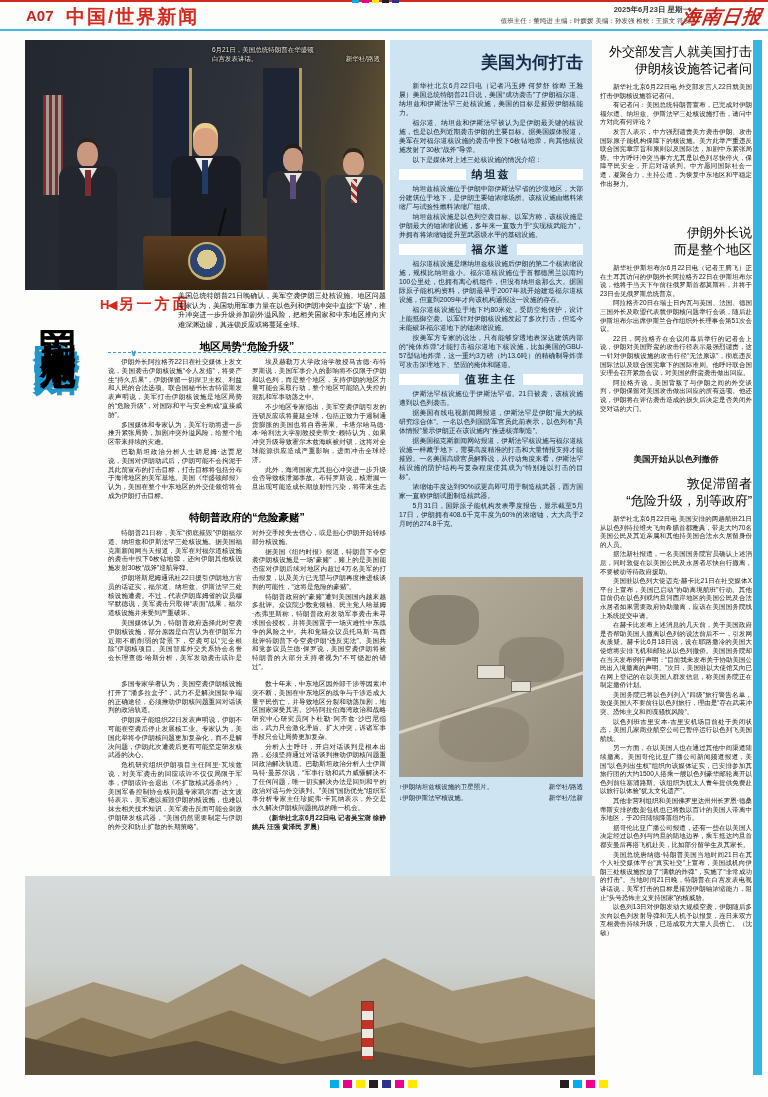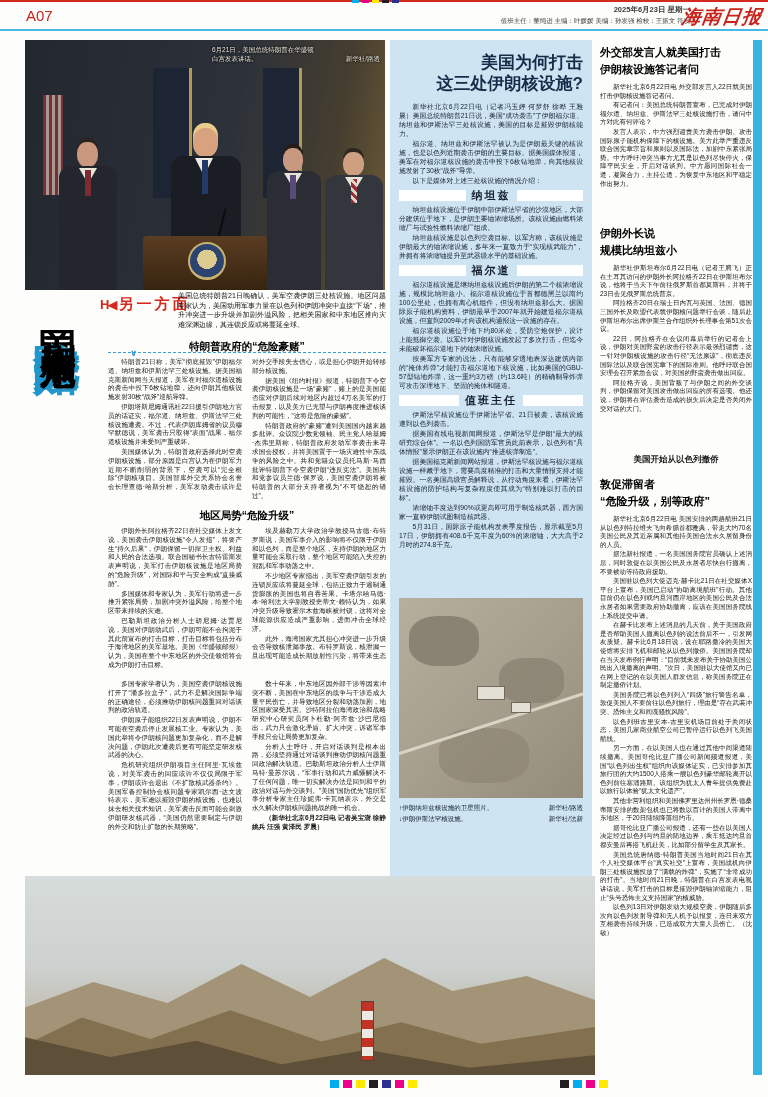--- a/index.html
+++ b/index.html
@@ -3,21 +3,21 @@
 <meta charset="utf-8">
 <style>
   html,body{margin:0;padding:0;background:#e8e8e4;}
   .page{position:relative;width:768px;height:1097px;background:#fdfdfb;margin:0 auto;overflow:hidden;
         font-family:"Liberation Sans","DejaVu Sans",sans-serif;color:#1a1a1a;}
   
   .top-red{position:absolute;left:0;top:0;width:768px;height:2px;background:#d5281e;}
   .top-marks{position:absolute;left:352px;top:0;height:3px;display:flex;gap:3px;}
   .top-marks i{width:7px;height:3px;display:block;}
   .mast{position:absolute;left:0;top:3px;width:768px;height:25px;}
-  .page-no{position:absolute;left:26px;top:4px;font-size:15px;font-weight:normal;color:#c8241c;}
+  .page-no{position:absolute;left:26px;top:4px;font-size:15px;font-weight:bold;color:#c8241c;}
   .sec-title{position:absolute;left:66px;top:1px;font-size:19px;font-weight:900;color:#d5281e;letter-spacing:2px;}
   .mast-right{position:absolute;right:78px;top:2px;text-align:right;color:#3a3a3a;}
   .mast-date{font-size:7.5px;font-weight:bold;}
   .mast-staff{font-size:6.5px;margin-top:2px;}
   .paper-logo{position:absolute;right:6px;top:1px;font-family:"Liberation Serif","DejaVu Serif",serif;
               font-size:19px;font-weight:900;font-style:italic;color:#c8241c;transform:skewX(-8deg);letter-spacing:1px;}
   .cyan-rule{position:absolute;left:0;top:29px;width:768px;height:2px;background:#45b8e3;}
   
   .photo-top{position:absolute;left:25px;top:40px;width:360px;height:250px;overflow:hidden;
              background:linear-gradient(100deg,#23272e 0%,#2c313a 55%,#463e2f 82%,#6e5c38 100%);}
@@ -80,21 +80,21 @@
   .c-label .lt{font-size:11px;font-weight:900;color:#14202e;letter-spacing:2px;}
   .c-img{position:relative;width:184px;height:200px;margin:4px 0 4px;overflow:hidden;
          background:linear-gradient(135deg,#b7af9e 0%,#a79f8e 50%,#948c7a 100%);}
   .c-img .patch{position:absolute;background:#8a8272;border-radius:40%;}
   .c-img .road{position:absolute;left:-10px;top:120px;width:230px;height:3px;background:#d9d3c4;transform:rotate(-18deg);}
   .c-img .fac{position:absolute;background:#e4e0d5;border:1px solid #6f6a5d;}
   .c-caps{font-size:6.5px;line-height:11px;color:#14202e;}
   .c-cap{display:flex;justify-content:space-between;}
   
   .rcol{position:absolute;left:600px;top:44px;width:152px;}
-  .r-title{font-size:11px;line-height:16.5px;font-weight:700;color:#000;}
+  .r-title{font-size:13px;line-height:16.5px;font-weight:400;color:#000;text-align:right;}
   .r-body{font-size:6.5px;line-height:8.6px;text-align:justify;color:#161616;overflow:hidden;}
   .r-body p{margin:0 0 1px;text-indent:2em;}
   .a1-b{height:130px;margin-top:6px;}
   .a2{margin-top:12px;} .a2-b{height:176px;margin-top:6px;}
   .a3{margin-top:14px;} .a3-k{font-size:8.5px;font-weight:bold;margin-bottom:10px;text-align:center;}
   .a3-b{height:540px;margin-top:6px;}
   .blue-bar{position:absolute;left:753px;top:40px;width:9px;height:1035px;background:#35b6e2;}
   
   .marks{position:absolute;top:1080px;display:flex;gap:4px;}
   .marks i{width:9px;height:8px;display:block;}
@@ -109,20 +109,21 @@
   <div class="top-red"></div>
   <div class="top-marks">
     <i class="c-c"></i>
       <i class="c-m"></i>
       <i class="c-y"></i>
       <i class="c-k"></i>
       <i class="c-b"></i>
   </div>
   <div class="mast">
     <span class="page-no">A07</span>
+    <span class="sec-title">中国/世界新闻</span>
     <div class="mast-right">
       <div class="mast-date">2025年6月23日 星期一</div>
       <div class="mast-staff">值班主任：董纯进 主编：叶媛媛 美编：孙发强 检校：王振文 符发</div>
     </div>
     <span class="paper-logo">海南日报</span>
   </div>
   <div class="cyan-rule"></div>
 
   <div class="photo-top">
     <div class="pt-flagL"></div>
@@ -175,60 +176,59 @@
   <div class="dash-line"></div>
   <div class="dash-v">∨</div>
 
   <div class="vhead">
     <span class="vh1">美国</span>
       <span class="vh2">危险豪赌</span>
       <span class="vh3">加剧中东危局</span>
   </div>
 
   <div class="lart">
-    <div class="sectN">
-      <h3>特朗普政府的“危险豪赌”</h3>
-      <div class="cols h148">
-          <p>特朗普21日称，美军“彻底摧毁”伊朗福尔道、纳坦兹和伊斯法罕三处核设施。据美国福克斯新闻网当天报道，美军在对福尔道核设施的袭击中投下6枚钻地弹，还向伊朗其他核设施发射30枚“战斧”巡航导弹。</p>
-          <p>伊朗塔斯尼姆通讯社22日援引伊朗地方官员的话证实，福尔道、纳坦兹、伊斯法罕三处核设施遭袭。不过，代表伊朗库姆省的议员穆罕默德说，美军袭击只取得“表面”战果，福尔道核设施并未受到严重破坏。</p>
-          <p>美国媒体认为，特朗普政府选择此时空袭伊朗核设施，部分原因是白宫认为在伊朗军力近期不断削弱的背景下，空袭可以“完全根除”伊朗核项目。美国智库外交关系协会名誉会长理查德·哈斯分析，美军发动袭击或许是对外交手段失去信心，或是担心伊朗开始转移部分核设施。</p>
-          <p>据美国《纽约时报》报道，特朗普下令空袭伊朗核设施是一场“豪赌”，赌上的是美国能否应对伊朗后续对地区内超过4万名美军的打击报复，以及美方已无望与伊朗再度推进核谈判的可能性，“这将是危险的豪赌”。</p>
-          <p>特朗普政府的“豪赌”遭到美国国内越来越多批评。众议院少数党领袖、民主党人哈基姆·杰弗里斯称，特朗普政府发动军事袭击未寻求国会授权，并将美国置于一场灾难性中东战争的风险之中。共和党籍众议员托马斯·马西批评特朗普下令空袭伊朗“违反宪法”。美国共和党参议员兰德·保罗说，美国空袭伊朗将被特朗普的大部分支持者视为“不可饶恕的错过”。</p>
-        </div>
-    </div>
     <div class="sectN">
       <h3>地区局势“危险升级”</h3>
       <div class="cols h150">
           <p>伊朗外长阿拉格齐22日在社交媒体上发文说，美国袭击伊朗核设施“令人发指”，将要产生“持久后果”，伊朗保留一切捍卫主权、利益和人民的合法选项。联合国秘书长古特雷斯发表声明说，美军打击伊朗核设施是地区局势的“危险升级”，对国际和平与安全构成“直接威胁”。</p>
           <p>多国媒体和专家认为，美军行动将进一步推升紧张局势，加剧冲突外溢风险，给整个地区带来持续的灾难。</p>
           <p>巴勒斯坦政治分析人士胡尼姆·达贾尼说，美国对伊朗动武后，伊朗可能不会拘泥于其此前宣布的打击目标，打击目标将包括分布于海湾地区的美军基地。美国《华盛顿邮报》认为，美国在整个中东地区的外交使领馆将会成为伊朗打击目标。</p>
           <p>埃及赫勒万大学政治学教授马古德·布特罗斯说，美国军事介入的影响将不仅限于伊朗和以色列，而是整个地区，支持伊朗的地区力量可能会采取行动，整个地区可能陷入失控的混乱和军事动荡之中。</p>
           <p>不少地区专家指出，美军空袭伊朗引发的连锁反应或将蔓延全球，包括正致力于遏制通货膨胀的美国也将自吞苦果。卡塔尔哈马德·本·哈利法大学副教授史蒂文·赖特认为，如果冲突升级导致霍尔木兹海峡被封锁，这将对全球能源供应造成严重影响，进而冲击全球经济。</p>
           <p>此外，海湾国家尤其担心冲突进一步升级会否导致核泄漏事故。布特罗斯说，核泄漏一旦出现可能造成长期放射性污染，将带来生态环境、公共卫生和人道主义灾难，危害可能持续数十年。</p>
         </div>
     </div>
     <div class="sectN">
+      <h3>特朗普政府的“危险豪赌”</h3>
+      <div class="cols h148">
+          <p>特朗普21日称，美军“彻底摧毁”伊朗福尔道、纳坦兹和伊斯法罕三处核设施。据美国福克斯新闻网当天报道，美军在对福尔道核设施的袭击中投下6枚钻地弹，还向伊朗其他核设施发射30枚“战斧”巡航导弹。</p>
+          <p>伊朗塔斯尼姆通讯社22日援引伊朗地方官员的话证实，福尔道、纳坦兹、伊斯法罕三处核设施遭袭。不过，代表伊朗库姆省的议员穆罕默德说，美军袭击只取得“表面”战果，福尔道核设施并未受到严重破坏。</p>
+          <p>美国媒体认为，特朗普政府选择此时空袭伊朗核设施，部分原因是白宫认为在伊朗军力近期不断削弱的背景下，空袭可以“完全根除”伊朗核项目。美国智库外交关系协会名誉会长理查德·哈斯分析，美军发动袭击或许是对外交手段失去信心，或是担心伊朗开始转移部分核设施。</p>
+          <p>据美国《纽约时报》报道，特朗普下令空袭伊朗核设施是一场“豪赌”，赌上的是美国能否应对伊朗后续对地区内超过4万名美军的打击报复，以及美方已无望与伊朗再度推进核谈判的可能性，“这将是危险的豪赌”。</p>
+          <p>特朗普政府的“豪赌”遭到美国国内越来越多批评。众议院少数党领袖、民主党人哈基姆·杰弗里斯称，特朗普政府发动军事袭击未寻求国会授权，并将美国置于一场灾难性中东战争的风险之中。共和党籍众议员托马斯·马西批评特朗普下令空袭伊朗“违反宪法”。美国共和党参议员兰德·保罗说，美国空袭伊朗将被特朗普的大部分支持者视为“不可饶恕的错过”。</p>
+        </div>
+    </div>
+    <div class="sectN">
       <div class="cols h152">
         <div style="display:contents"><p>多国专家学者认为，美国空袭伊朗核设施打开了“潘多拉盒子”，武力不是解决国际争端的正确途径，必须推动伊朗核问题重回对话谈判的政治轨道。</p><p>伊朗原子能组织22日发表声明说，伊朗不可能在空袭后停止发展核工业。专家认为，美国此举将令伊朗核问题更加复杂化，而不是解决问题，伊朗此次遭袭后更有可能坚定研发核武器的决心。</p><p>危机研究组织伊朗项目主任阿里·瓦埃兹说，对美军袭击的回应或许不仅仅局限于军事，伊朗或许会退出《不扩散核武器条约》。美国军备控制协会核问题专家凯尔西·达文波特表示，美军难以摧毁伊朗的核设施，也难以抹去相关技术知识，美军袭击反而可能会刺激伊朗研发核武器，“美国仍然需要制定与伊朗的外交和防止扩散的长期策略”。</p><p>数十年来，中东地区因外部干涉等因素冲突不断，美国在中东地区的战争与干涉造成大量平民伤亡，并导致地区分裂和动荡加剧，地区国家深受其害。沙特阿拉伯海湾政治和战略研究中心研究员阿卜杜勒·阿齐兹·沙巴尼指出，武力只会激化矛盾、扩大冲突，诉诸军事手段只会让局势更加复杂。</p><p>分析人士呼吁，开启对话谈判是根本出路，必须坚持通过对话谈判推动伊朗核问题重回政治解决轨道。巴勒斯坦政治分析人士伊斯马特·曼苏尔说，“军事行动和武力威慑解决不了任何问题，唯一切实解决办法是回到和平的政治对话与外交谈判。”美国“国防优先”组织军事分析专家主任珍妮弗·卡瓦纳表示，外交是永久解决伊朗核问题挑战的唯一机会。</p></div>
         <p class="byline">（新华社北京6月22日电 记者吴宝澍 徐静 姚兵 汪强 黄泽民 罗晨）</p>
       </div>
     </div>
   </div>
 
   <div class="photo-bottom">
     <div class="mt mt1"></div>
     <div class="mt mt2"></div>
     <div class="mt mt3"></div>
     <div class="chimney"></div>
   </div>
 
   <div class="cbox">
     <div class="c-head">
       <div>美国为何打击</div>
-      <div>这三处伊朗核设施?</div>
     </div>
     <div class="c-text">
       <div style="display:contents"><p>新华社北京6月22日电（记者冯玉婷 何梦舒 徐晔 王雅晨）美国总统特朗普21日说，美国“成功袭击”了伊朗福尔道、纳坦兹和伊斯法罕三处核设施，美国的目标是摧毁伊朗核能力。</p><p>福尔道、纳坦兹和伊斯法罕被认为是伊朗最关键的核设施，也是以色列近期袭击伊朗的主要目标。据美国媒体报道，美军在对福尔道核设施的袭击中投下6枚钻地弹，向其他核设施发射了30枚“战斧”导弹。</p><p>以下是媒体对上述三处核设施的情况介绍：</p></div>
       <div class="c-label">
         <span class="bar"></span>
           <span class="lt">纳坦兹</span>
           <span class="bar"></span>
       </div>
       <div style="display:contents"><p>纳坦兹核设施位于伊朗中部伊斯法罕省的沙漠地区，大部分建筑位于地下，是伊朗主要铀浓缩场所。该核设施由燃料浓缩厂与试验性燃料浓缩厂组成。</p><p>纳坦兹核设施是以色列空袭目标。以军方称，该核设施是伊朗最大的铀浓缩设施，多年来一直致力于“实现核武能力”，并拥有将浓缩铀提升至武器级水平的基础设施。</p></div>
       <div class="c-label">
@@ -272,21 +272,21 @@
       </div>
       <div class="r-body a1-b">
           <p>新华社北京6月22日电 外交部发言人22日就美国打击伊朗核设施答记者问。</p>
           <p>有记者问：美国总统特朗普宣布，已完成对伊朗福尔道、纳坦兹、伊斯法罕三处核设施打击，请问中方对此有何评论？</p>
           <p>发言人表示，中方强烈谴责美方袭击伊朗、攻击国际原子能机构保障下的核设施。美方此举严重违反联合国宪章宗旨和原则以及国际法，加剧中东紧张局势。中方呼吁冲突当事方尤其是以色列尽快停火，保障平民安全，开启对话谈判。中方愿同国际社会一道，凝聚合力，主持公道，为恢复中东地区和平稳定作出努力。</p>
         </div>
     </div>
     <div class="a2">
       <div class="r-title">
         <div>伊朗外长说</div>
-        <div>规模比纳坦兹小</div>
+        <div>而是整个地区</div>
       </div>
       <div class="r-body a2-b">
           <p>新华社伊斯坦布尔6月22日电（记者王腾飞）正在土耳其访问的伊朗外长阿拉格齐22日在伊斯坦布尔说，他将于当天下午前往俄罗斯首都莫斯科，并将于23日会见俄罗斯总统普京。</p>
           <p>阿拉格齐20日在瑞士日内瓦与英国、法国、德国三国外长及欧盟代表就伊朗核问题举行会谈，随后赴伊斯坦布尔出席伊斯兰合作组织外长理事会第51次会议。</p>
           <p>22日，阿拉格齐在会议闭幕后举行的记者会上说，伊朗对美国野蛮的攻击行径表示最强烈谴责，这一针对伊朗核设施的攻击行径“无法原谅”，彻底违反国际法以及联合国宪章下的国际准则。他呼吁联合国安理会召开紧急会议，对美国的野蛮袭击做出回应。</p>
           <p>阿拉格齐说，美国背叛了与伊朗之间的外交谈判，伊朗保留对美国攻击做出回应的所有选项。他还说，伊朗将在评估袭击造成的损失后决定是否关闭外交对话的大门。</p>
         </div>
     </div>
     <div class="a3">
       <div class="a3-k">美国开始从以色列撤侨</div>

